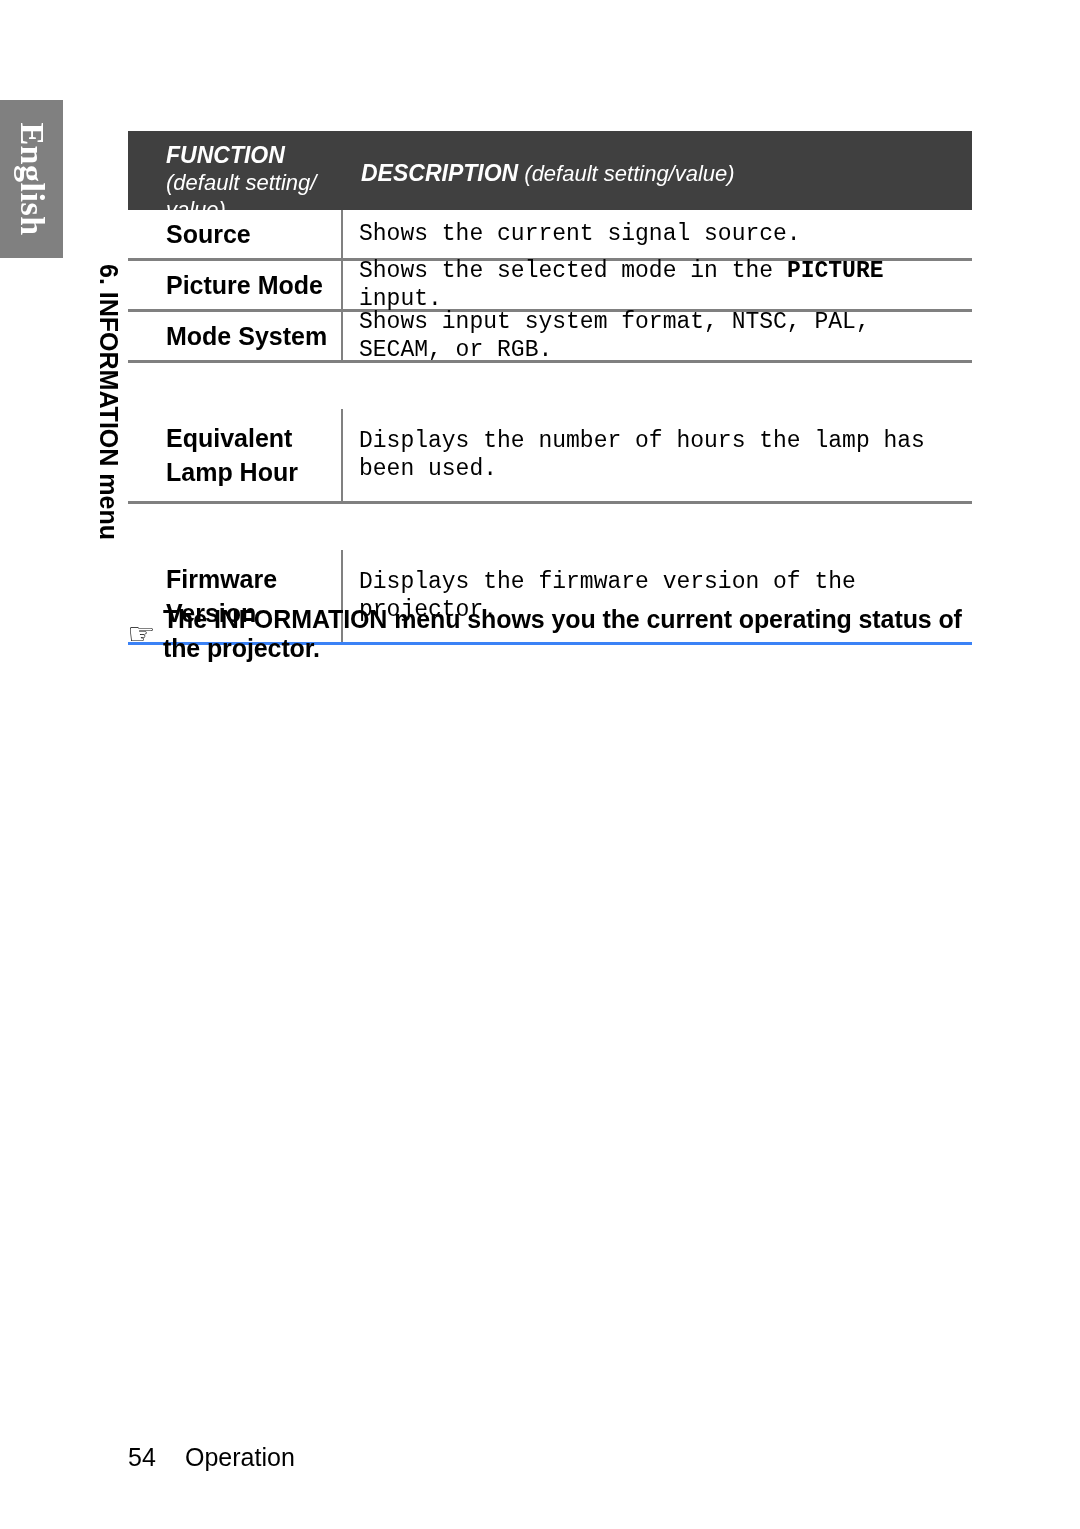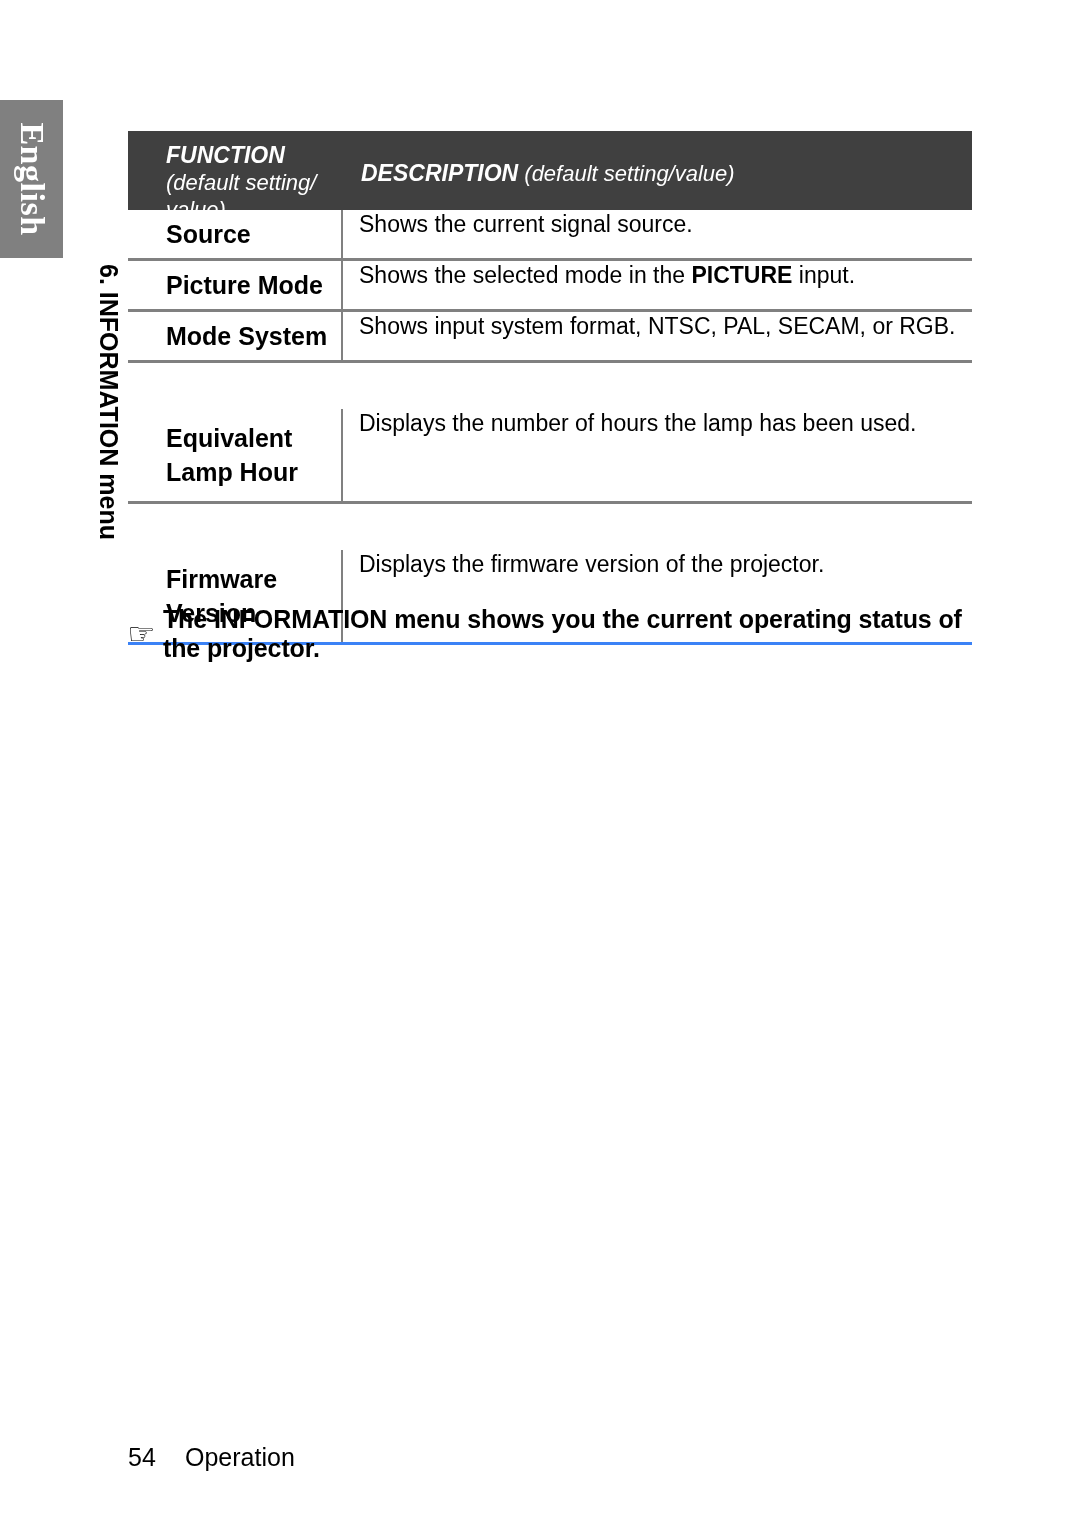--- a/index.html
+++ b/index.html
@@ -133,21 +133,22 @@
     font-weight: bold;
     font-size: 25px;
     line-height: 34px;
     white-space: pre-line;
   }
   .c-desc {
     flex: 1 1 auto;
     box-sizing: border-box;
     padding: 0 10px 0 16px;
     display: flex;
-    font-family: Liberation Sans, sans-serif;
+    align-items: center;
+    font-family: Liberation Mono, monospace;
     font-size: 23px;
     line-height: 28px;
   }
   .row-h1 { height: 48px; }
   .row-h2 { height: 92px; margin-top: 46px; }
 
   .emph {
     font-weight: bold;
   }
 

